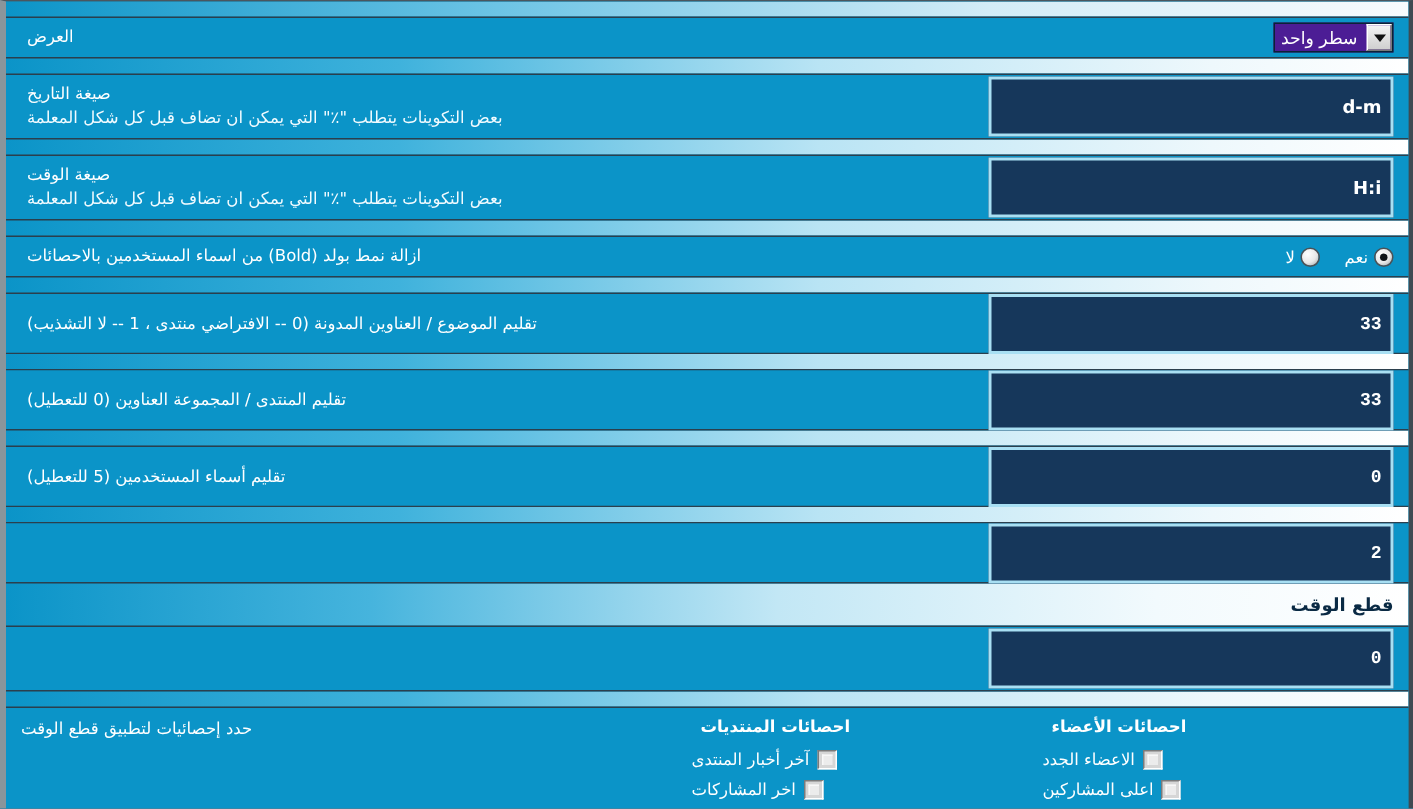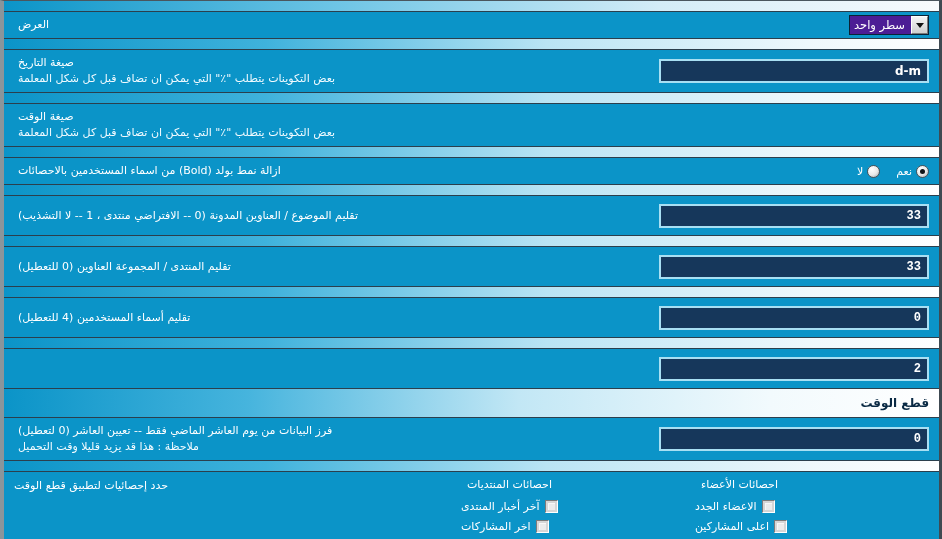--- a/index.html
+++ b/index.html
@@ -81,21 +81,21 @@
     background: #16375b;
     border: 2px solid #a8dff3;
     color: #ffffff;
     font-family: "DejaVu Sans", "Liberation Sans", sans-serif;
     font-size: 12px;
     font-weight: bold;
     text-align: right;
     direction: ltr;
     padding: 3px 6px;
     width: 270px;
-    height: 24px;
+    height: 40px;
     outline: none;
   }
   input.txt.num { text-align: right; font-family: Liberation Mono, monospace; }
 
   
   .sel-wrap {
     display: inline-flex;
     align-items: stretch;
     background: #4c1d95;
     border: 1px solid #0a2236;
@@ -163,20 +163,21 @@
   .col {
     width: 234px;
     flex: 0 0 auto;
     direction: rtl;
   }
   .col .col-head {
     color: #ffffff;
     font-size: 11px;
     text-align: left;
     padding: 0 0 5px 6px;
+    font-weight: bold;
   }
   .chk-row {
     display: flex;
     align-items: center;
     justify-content: flex-end;
     gap: 5px;
     height: 20px;
     direction: rtl;
   }
   .chk-row .lbl {
@@ -232,20 +233,23 @@
     </div>
     <div class="label">
       <span>صيغة التاريخ</span>
       <span class="desc">بعض التكوينات يتطلب "٪" التي يمكن ان تضاف قبل كل شكل المعلمة</span>
     </div>
   </div>
 
   <div class="sep"></div>
 
   <div class="row" style="height:42px;">
+    <div class="control">
+      <input class="txt" type="text" value="H:i" style="">
+    </div>
     <div class="label">
       <span>صيغة الوقت</span>
       <span class="desc">بعض التكوينات يتطلب "٪" التي يمكن ان تضاف قبل كل شكل المعلمة</span>
     </div>
   </div>
 
   <div class="sep"></div>
 
   <div class="row" style="height:26px;">
     <div class="control">
@@ -280,42 +284,38 @@
     </div>
     <div class="label">تقليم المنتدى / المجموعة العناوين (0 للتعطيل)</div>
   </div>
 
   <div class="sep"></div>
 
   <div class="row" style="height:39px;">
     <div class="control">
       <input class="txt num" type="text" value="0" style="">
     </div>
-    <div class="label">تقليم أسماء المستخدمين (4 للتعطيل)</div>
+    <div class="label">تقليم أسماء المستخدمين (5 للتعطيل)</div>
   </div>
 
   <div class="sep"></div>
 
   <div class="row" style="height:39px;">
     <div class="control">
       <input class="txt num" type="text" value="2" style="">
     </div>
   </div>
 
   <div class="section-bar">
     <span class="t">قطع الوقت</span>
   </div>
 
   <div class="row" style="height:42px;">
     <div class="control">
       <input class="txt num" type="text" value="0" style="">
-    </div>
-    <div class="label">
-      <span>فرز البيانات من يوم العاشر الماضي فقط -- تعيين العاشر (0 لتعطيل)</span>
-      <span class="desc">ملاحظة : هذا قد يزيد قليلا وقت التحميل</span>
     </div>
   </div>
 
   <div class="sep"></div>
 
   <div class="cols">
     <div class="col">
       <div class="col-head">احصائات الأعضاء</div>
       <div class="chk-row">
         <span class="cbx"></span>

